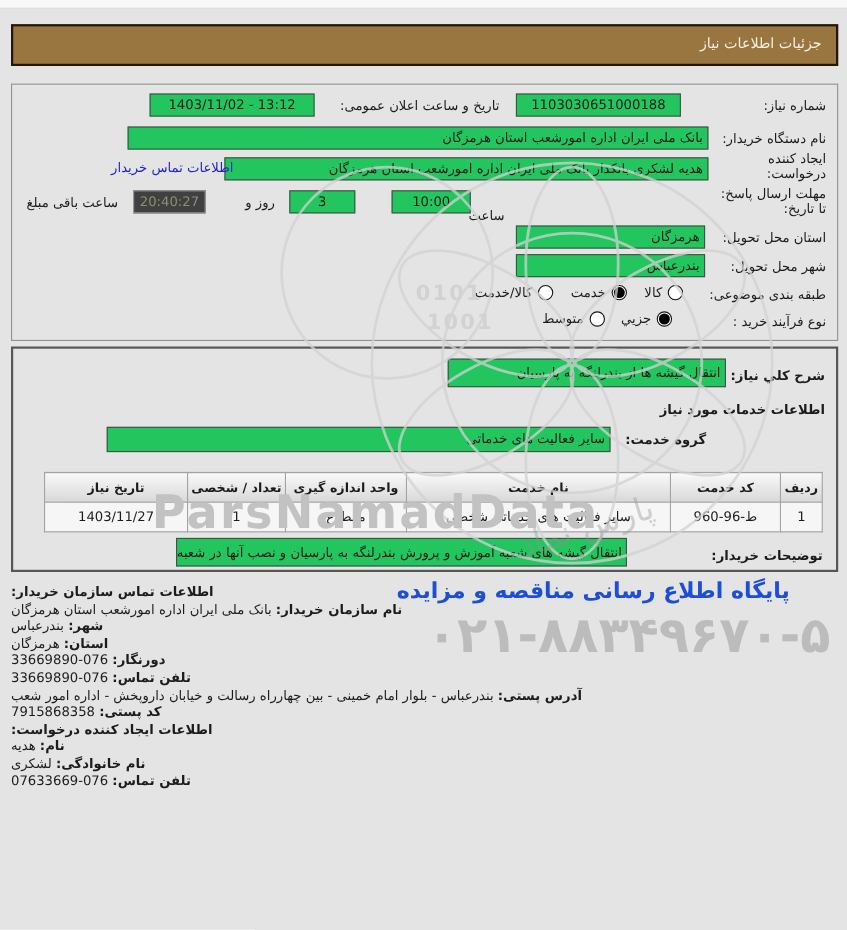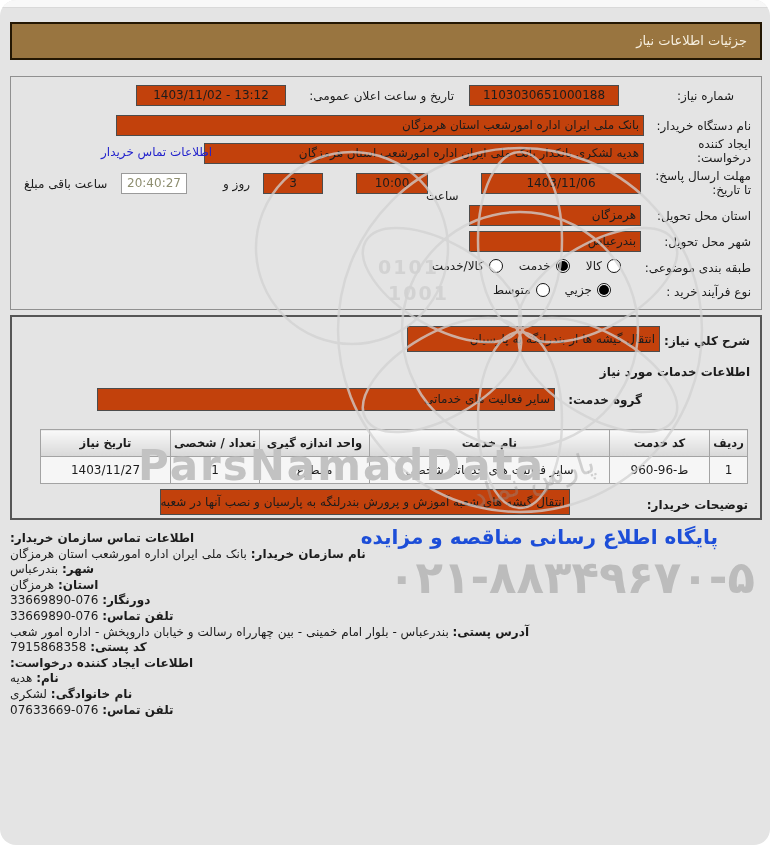--- a/index.html
+++ b/index.html
@@ -1,33 +1,33 @@
 <!DOCTYPE html>
 <html lang="fa"><head>
 <meta charset="utf-8">
 <style>
   html,body{margin:0;padding:0;}
   .page{position:relative;width:770px;height:845px;background:#e4e4e4;overflow:hidden;
-        font-family:"DejaVu Sans",sans-serif;font-size:12px;color:#1c1c1c;direction:rtl;border-radius:16px;}
+        font-family:"DejaVu Sans",sans-serif;font-size:12px;color:#1c1c1c;direction:rtl;}
   .top-strip{position:absolute;top:0;left:0;width:770px;height:7px;background:#f8f8f8;border-bottom:1px solid #d9d9d9;}
   .title-bar{position:absolute;left:10px;top:22px;width:722px;height:34px;background:#997540;
              border:2px solid #241703;color:#f6efdf;line-height:34px;padding:0 13px;font-size:13px;text-align:right;}
   .panel{position:absolute;box-sizing:border-box;}
   .panel1{left:10px;top:76px;width:752px;height:234px;border:1px solid #909090;}
   .panel2{left:10px;top:315px;width:752px;height:205px;border:2px solid #565656;}
   .lbl{position:absolute;white-space:nowrap;text-align:right;}
   .lbl.wrap{white-space:normal;}
   .b{font-weight:bold;}
-  .ib{position:absolute;background:#c2410c;border:1px solid #4c4c4c;height:21px;line-height:19px;
+  .ib{position:absolute;background:#22c55e;border:1px solid #4c4c4c;height:21px;line-height:19px;
       box-sizing:border-box;padding:0 4px;overflow:hidden;white-space:nowrap;}
   .ib.tall{height:26px;line-height:24px;text-align:right;}
   .center{text-align:center;}
   .tr{text-align:right;}
   .ltr{direction:ltr;unicode-bidi:embed;}
-  .timer{background:#ffffff;border:1px solid #9a9a9a;color:#8e8e70;text-align:center;}
+  .timer{background:#404040;border:1px solid #9a9a9a;color:#8e8e70;text-align:center;}
   .link{position:absolute;color:#2323cc;white-space:nowrap;cursor:pointer;}
   .optrow{position:absolute;display:flex;align-items:center;direction:rtl;white-space:nowrap;}
   .opt{display:flex;align-items:center;gap:5px;}
   .radio{width:12px;height:12px;border:1px solid #151515;border-radius:50%;background:#fff;position:relative;flex:0 0 auto;}
   .radio.checked::after{content:"";position:absolute;left:1px;top:1px;right:1px;bottom:1px;background:#000;border-radius:50%;}
   .cbox{width:12px;height:12px;border:1px solid #151515;background:#fff;flex:0 0 auto;}
   table.svc{position:absolute;left:28px;top:112px;width:707px;border-collapse:collapse;direction:rtl;table-layout:fixed;}
   table.svc th{background:linear-gradient(#f9f9f9,#d8d8d8);border:1px solid #a3a3a3;font-size:11.5px;
                font-weight:bold;height:26px;padding:0 2px;overflow:hidden;white-space:nowrap;}
   table.svc td{background:#f6f6f6;border:1px solid #a3a3a3;text-align:center;height:26px;padding:0 2px;
@@ -47,34 +47,33 @@
 </style>
 </head>
 <body>
 
 <div class="page">
   <div class="top-strip"></div>
 
   <div class="title-bar">جزئیات اطلاعات نیاز</div>
 
   <div class="panel panel1">
-    <span class="lbl" style="right:27px;top:12px;">شماره نیاز:</span>
+    <span class="lbl" style="right:10px;top:12px;">شماره نیاز:</span>
     <div class="ib center ltr" style="left:458px;top:8px;width:150px;">1103030651000188</div>
     <span class="lbl" style="right:307px;top:12px;">تاریخ و ساعت اعلان عمومی:</span>
     <div class="ib center ltr" style="left:125px;top:8px;width:150px;">1403/11/02 - 13:12</div>
 
     <span class="lbl" style="right:10px;top:42px;">نام دستگاه خریدار:</span>
     <div class="ib tr" style="left:105px;top:38px;width:528px;">بانک ملی ایران اداره امورشعب استان هرمزگان</div>
 
     <span class="lbl wrap" style="right:10px;top:60px;width:88px;">ایجاد کننده درخواست:</span>
     <div class="ib tr" style="left:193px;top:66px;width:440px;">هدیه لشکری بانکدار بانک ملی ایران اداره امورشعب استان هرمزگان</div>
     <span class="link" style="left:90px;top:68px;">اطلاعات تماس خریدار</span>
 
     <span class="lbl wrap" style="right:10px;top:92px;width:105px;">مهلت ارسال پاسخ: تا تاریخ:</span>
-    <div class="ib center ltr" style="left:470px;top:96px;width:160px;">1403/11/06</div>
     <span class="lbl" style="left:415px;top:100px;margin-top:12px;">ساعت</span>
     <div class="ib center ltr" style="left:345px;top:96px;width:72px;">10:00</div>
     <div class="ib center ltr" style="left:252px;top:96px;width:60px;">3</div>
     <span class="lbl" style="left:212px;top:100px;">روز و</span>
     <div class="ib timer ltr" style="left:110px;top:96px;width:66px;">20:40:27</div>
     <span class="lbl" style="left:13px;top:100px;">ساعت باقی مبلغ</span>
 
     <span class="lbl" style="right:10px;top:132px;">استان محل تحویل:</span>
     <div class="ib tr" style="left:458px;top:128px;width:172px;">هرمزگان</div>
 

